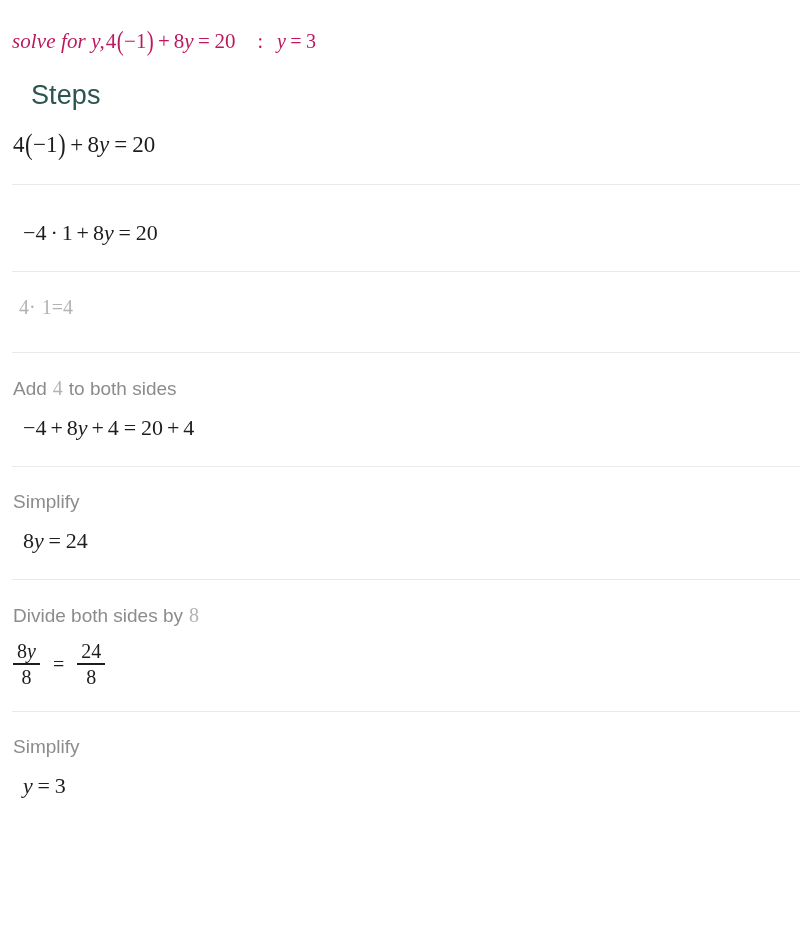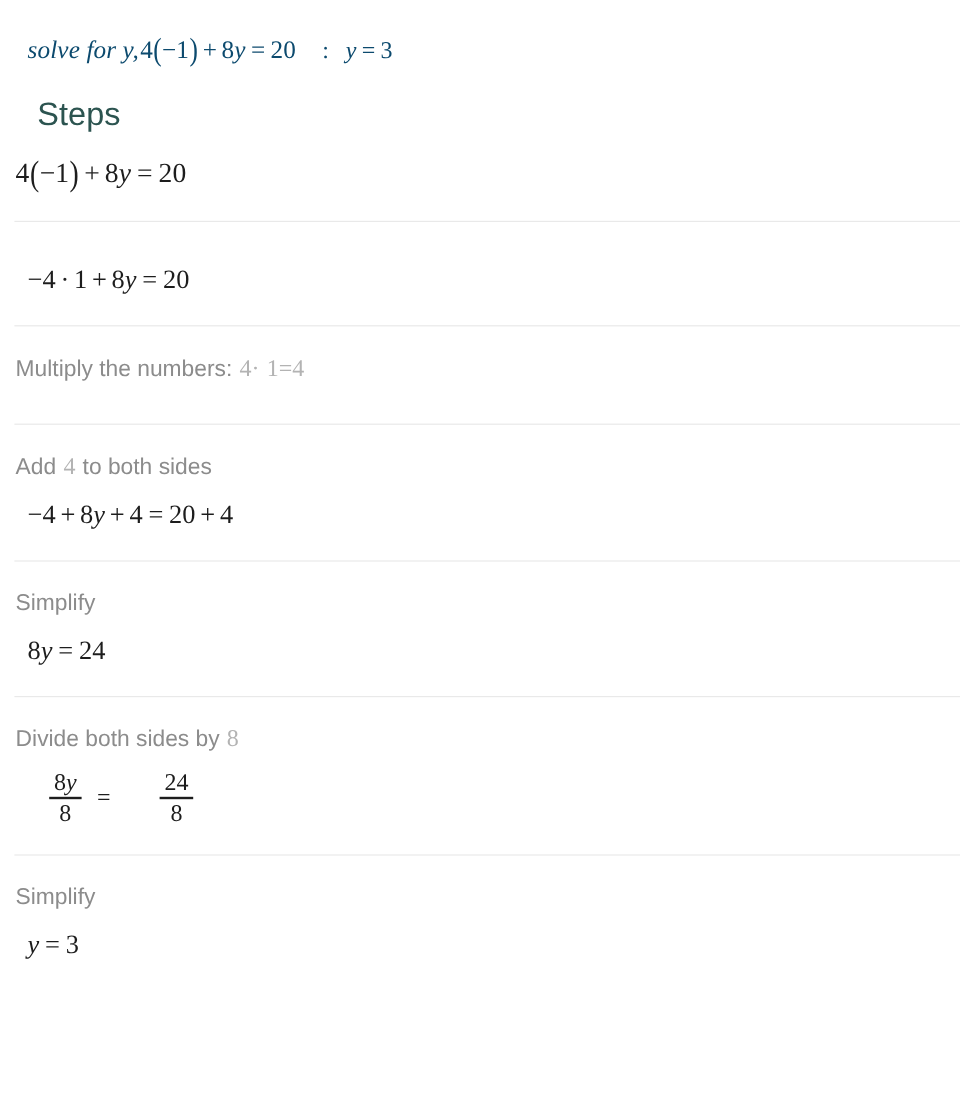--- a/index.html
+++ b/index.html
@@ -41,26 +41,26 @@
   .math .paren {
     display: inline-block;
     transform: scaleY(1.28);
     transform-origin: center 52%;
     padding: 0 .02em;
   }
 
   
   .query-line {
     position: absolute;
-    left: 23px;
+    left: 12px;
     top: 26px;
     height: 30px;
     display: flex;
     align-items: baseline;
-    color: #0c4a6e;
+    color: #be185d;
     font-size: 21px;
     line-height: 30px;
   }
   .query-prompt {
     font-family: "Liberation Serif", "DejaVu Serif", serif;
     font-style: italic;
     font-size: 21px;
     letter-spacing: .1px;
   }
   .query-expr {
@@ -159,21 +159,20 @@
     font-size: 20px;
     color: #1d1d1d;
     line-height: 1;
   }
   .frac {
     display: inline-flex;
     flex-direction: column;
     align-items: center;
     justify-content: center;
     vertical-align: middle;
-    margin-left: 28px;
   }
   .frac .num,
   .frac .den {
     padding: 1px 4px;
     line-height: 1.12;
     white-space: nowrap;
   }
   .frac .bar {
     width: 100%;
     min-width: 26px;
@@ -219,21 +218,20 @@
       <div class="step-expr math">
         <span>−</span><span>4</span><span class="op">·</span><span class="gap-sm"></span><span>1</span><span class="op">+</span><span>8</span><span class="var">y</span><span class="eq">=</span><span>20</span>
       </div>
       <div class="s-bot"></div>
     </div>
 
     <div class="step">
       <div class="divider"></div>
       <div class="s-top"></div>
       <div class="step-label">
-        <span>Multiply the numbers:</span>
         <span class="gap-sm"></span>
         <span class="inline-math">
           <span>4</span><span class="op">·</span><span class="gap-sm"></span><span>1</span><span class="eq">=</span><span>4</span>
         </span>
       </div>
       <div class="s-mid"></div>
       <div class="s-bot"></div>
     </div>
 
     <div class="step">

